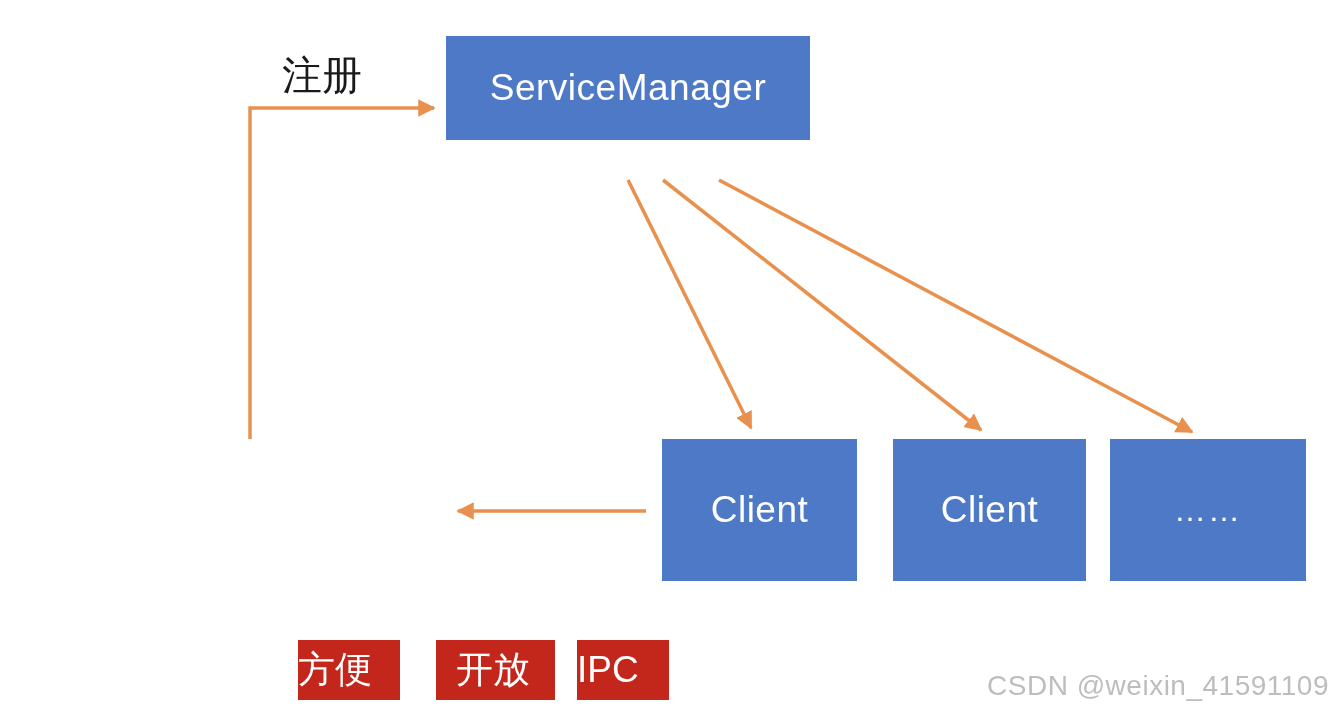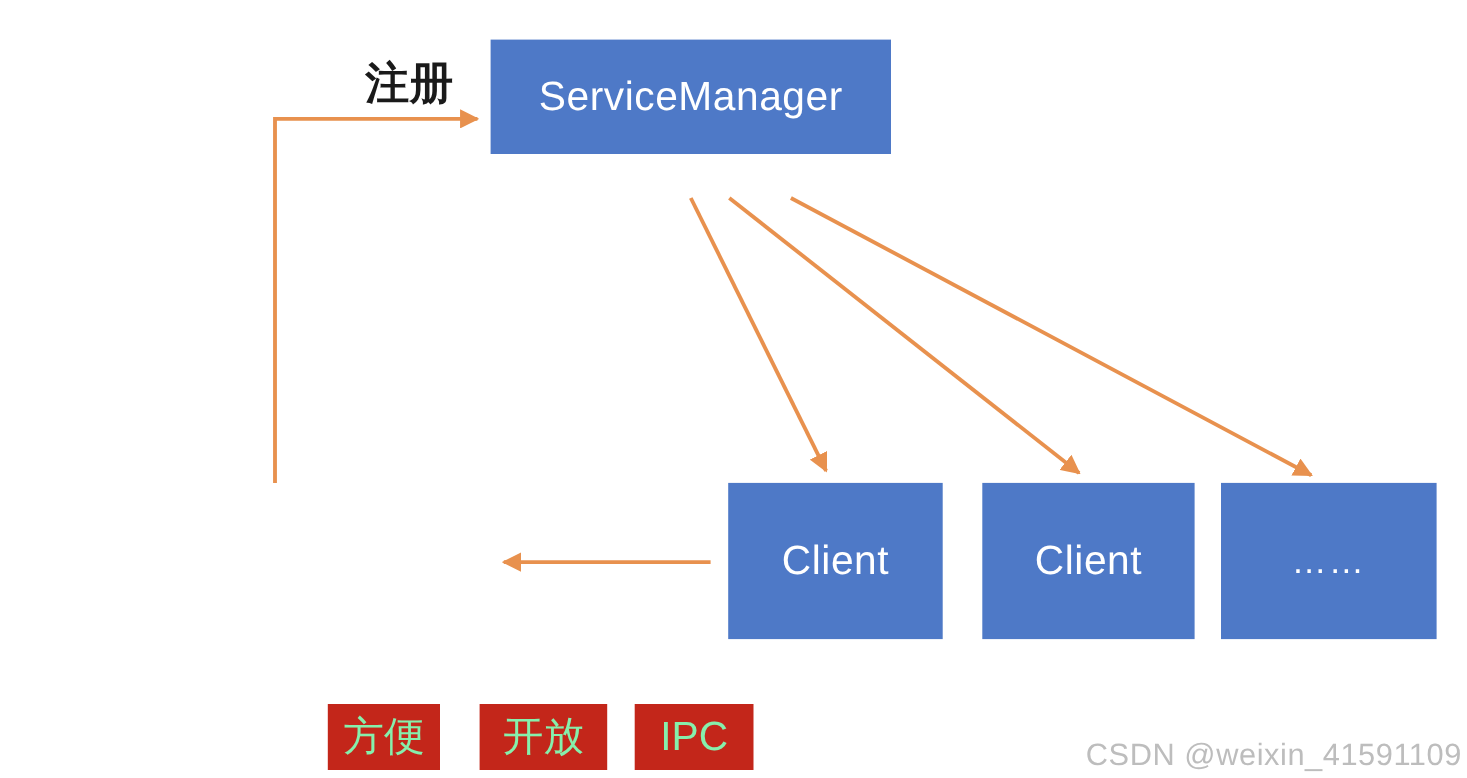--- a/index.html
+++ b/index.html
@@ -51,40 +51,39 @@
   .node-service-manager { left: 446px; top: 36px;  width: 364px; height: 104px; }
   .node-service         { left: 68px;  top: 439px; width: 361px; height: 142px; }
   .node-client-1        { left: 662px; top: 439px; width: 195px; height: 142px; }
   .node-client-2        { left: 893px; top: 439px; width: 193px; height: 142px; }
   .node-more            { left: 1110px; top: 439px; width: 196px; height: 142px; font-size: 32px; letter-spacing: 2px; }
   .edge-label {
     position: absolute;
     left: 282px;
     top: 48px;
     width: 130px;
-    text-align: right;
+    text-align: left;
     font-size: 40px;
-    font-weight: 700;
+    font-weight: 400;
     color: var(--label-black);
   }
   .badge {
     position: absolute;
     top: 640px;
     height: 60px;
     background: var(--badge-red);
-    color: #86efac;
+    color: #ffffff;
     display: flex;
     align-items: center;
-    justify-content: center;
     font-size: 37px;
     font-weight: 400;
   }
   .badge-1 { left: 298px; width: 102px; }
-  .badge-2 { left: 436px; width: 116px;  }
-  .badge-3 { left: 577px; width: 108px;  }
+  .badge-2 { left: 436px; width: 99px; padding-left: 20px;  }
+  .badge-3 { left: 577px; width: 92px;  }
   .watermark {
     position: absolute;
     right: 5px;
     bottom: 5px;
     font-size: 28px;
     color: var(--watermark-gray);
     letter-spacing: 0.5px;
   }
 </style>
 </head>

